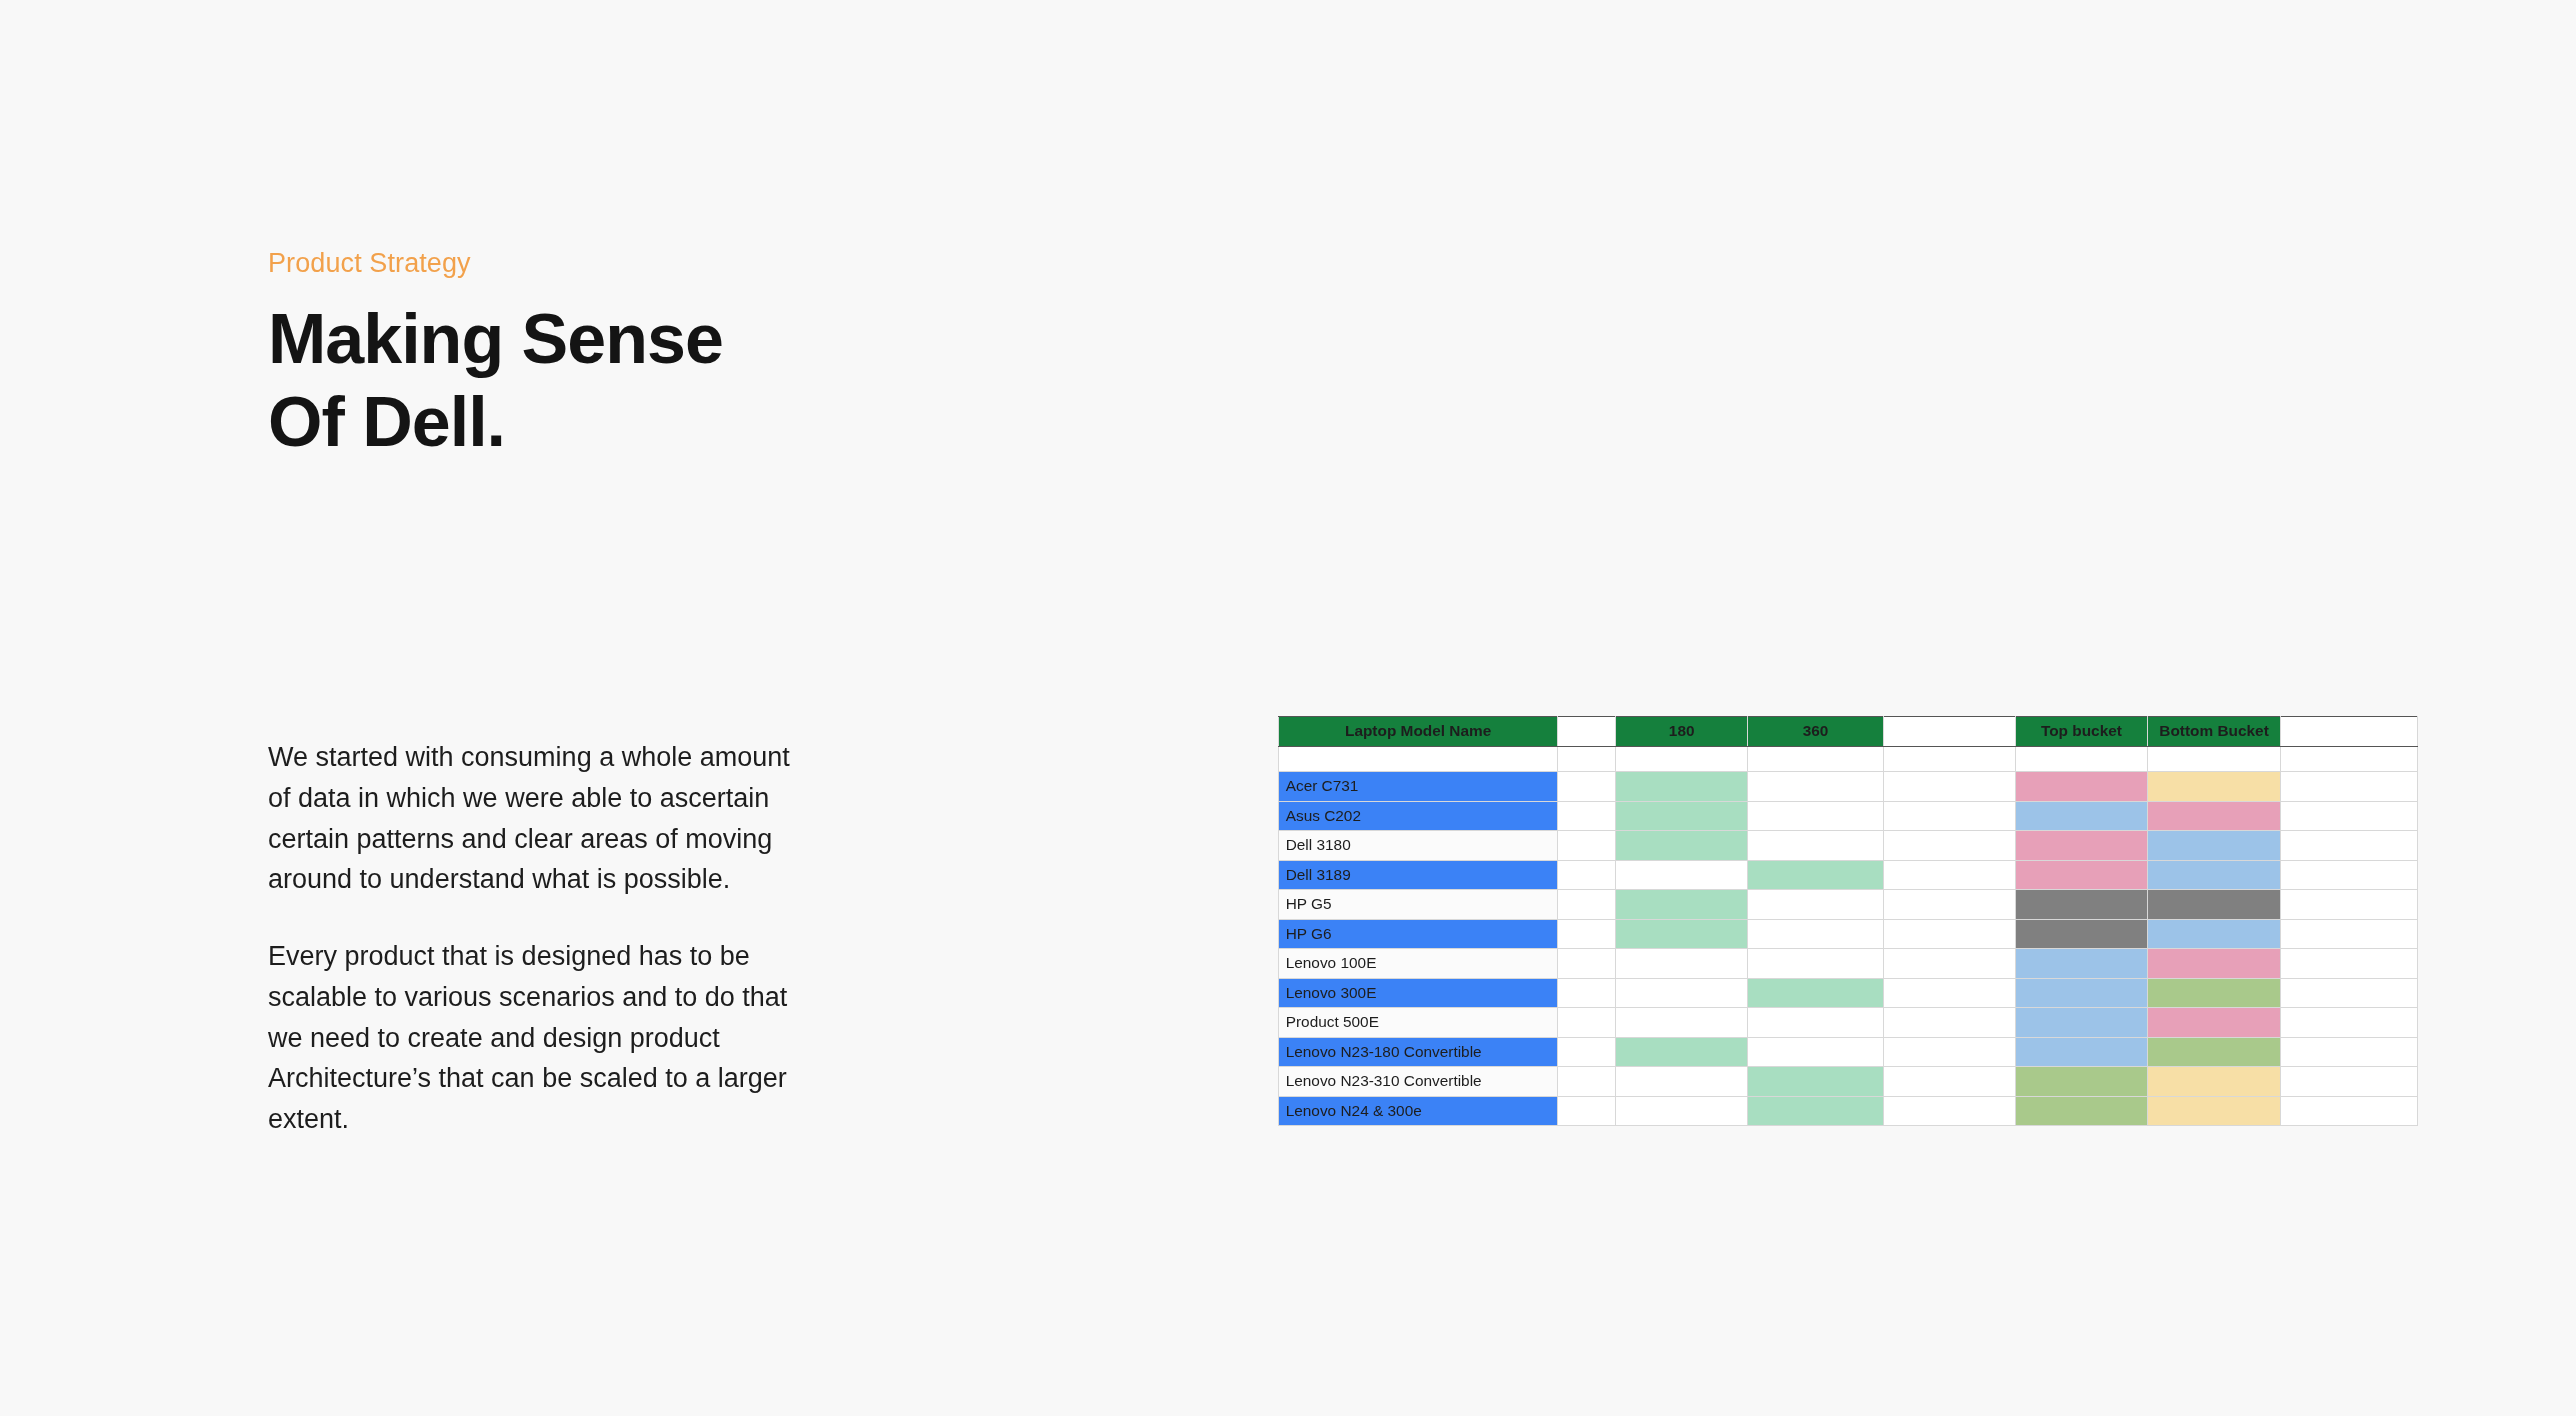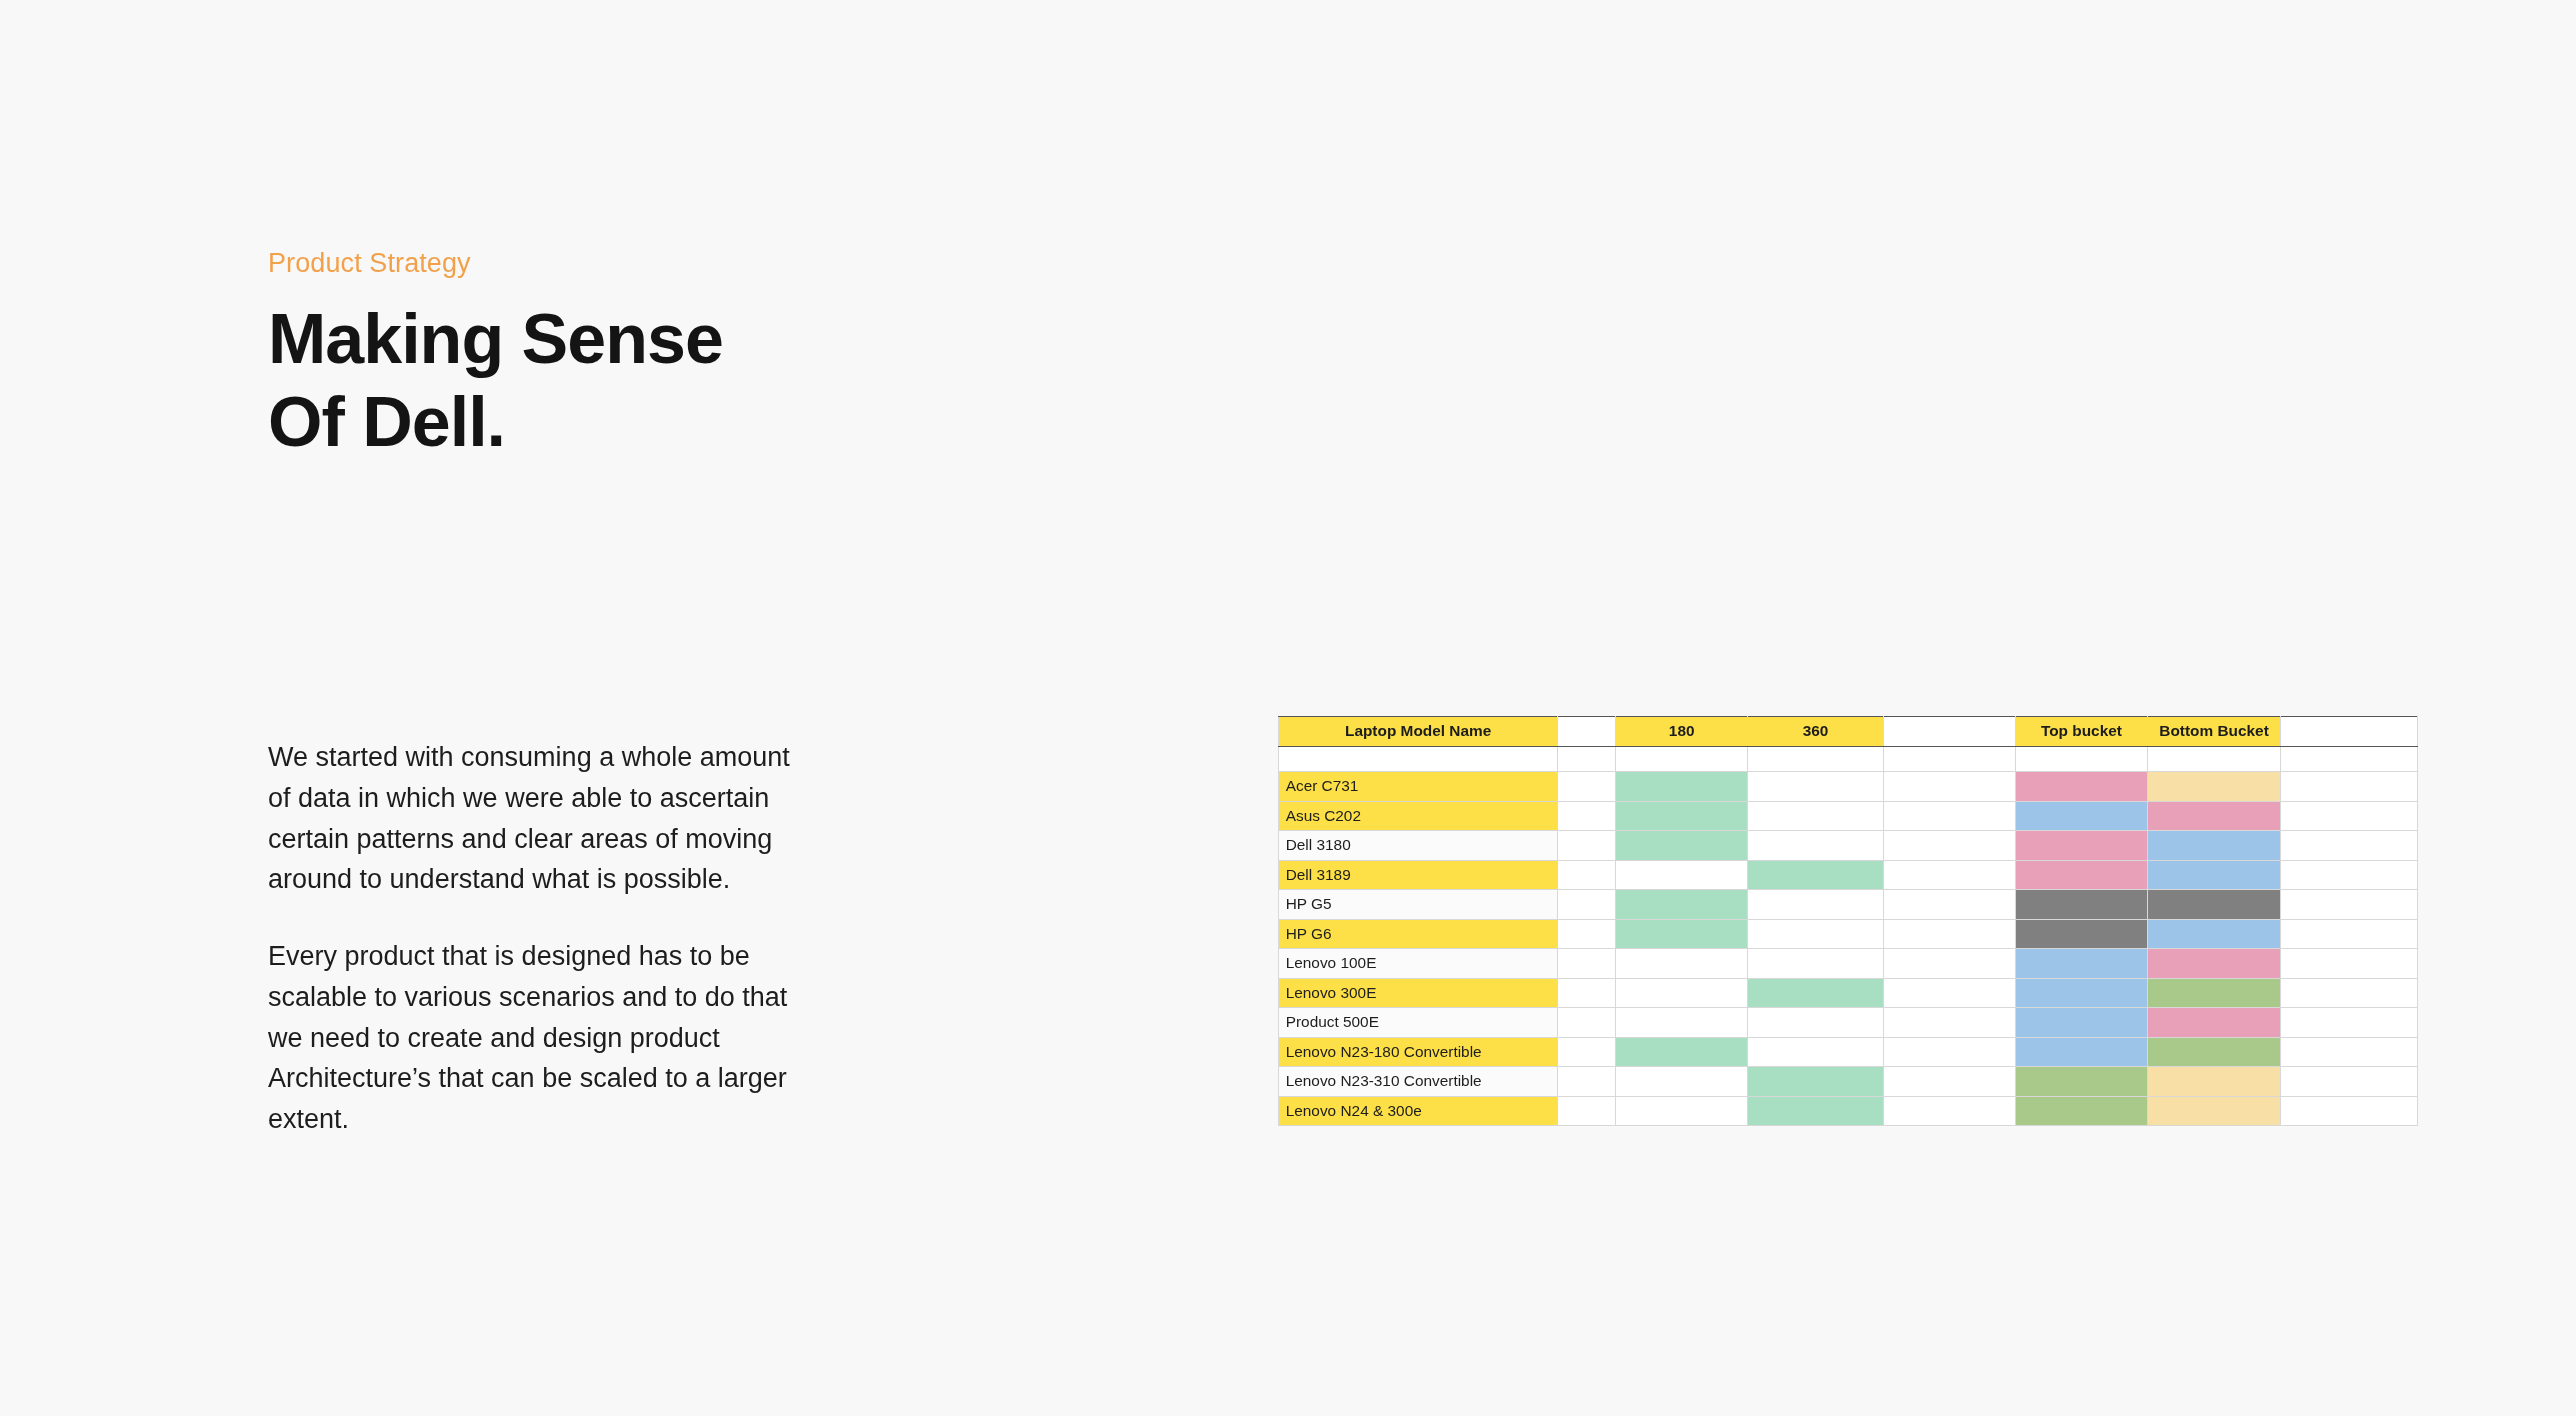--- a/index.html
+++ b/index.html
@@ -74,34 +74,34 @@
     padding: 0 5.4px;
     font-weight: normal;
     text-align: center;
     vertical-align: middle;
     background: #ffffff;
     box-sizing: border-box;
     overflow: hidden;
     white-space: nowrap;
   }
   table.data tr.header th {
-    background: #fde047;
+    background: #15803d;
     font-weight: bold;
     border-top: 1.3px solid #555;
     border-bottom: 1.3px solid #555;
     font-size: 15.4px;
   }
   table.data tr.header th.blank {
     background: #ffffff;
     border-top: 1.3px solid #555;
     border-bottom: 1.3px solid #555;
   }
   table.data td.name {
     text-align: left;
-    background: #fde047;
+    background: #3b82f6;
     padding-left: 6.7px;
     font-size: 15.4px;
   }
   table.data tr.alt td.name { background: #fbfbfb; }
   table.data tr.spacer td { height: 25.5px; background: #ffffff; }
   table.data tr.spacer td.name { background: #ffffff; }
 
   
   col.c-name  { width: 241px; }
   col.c-gap1  { width: 50px; }

